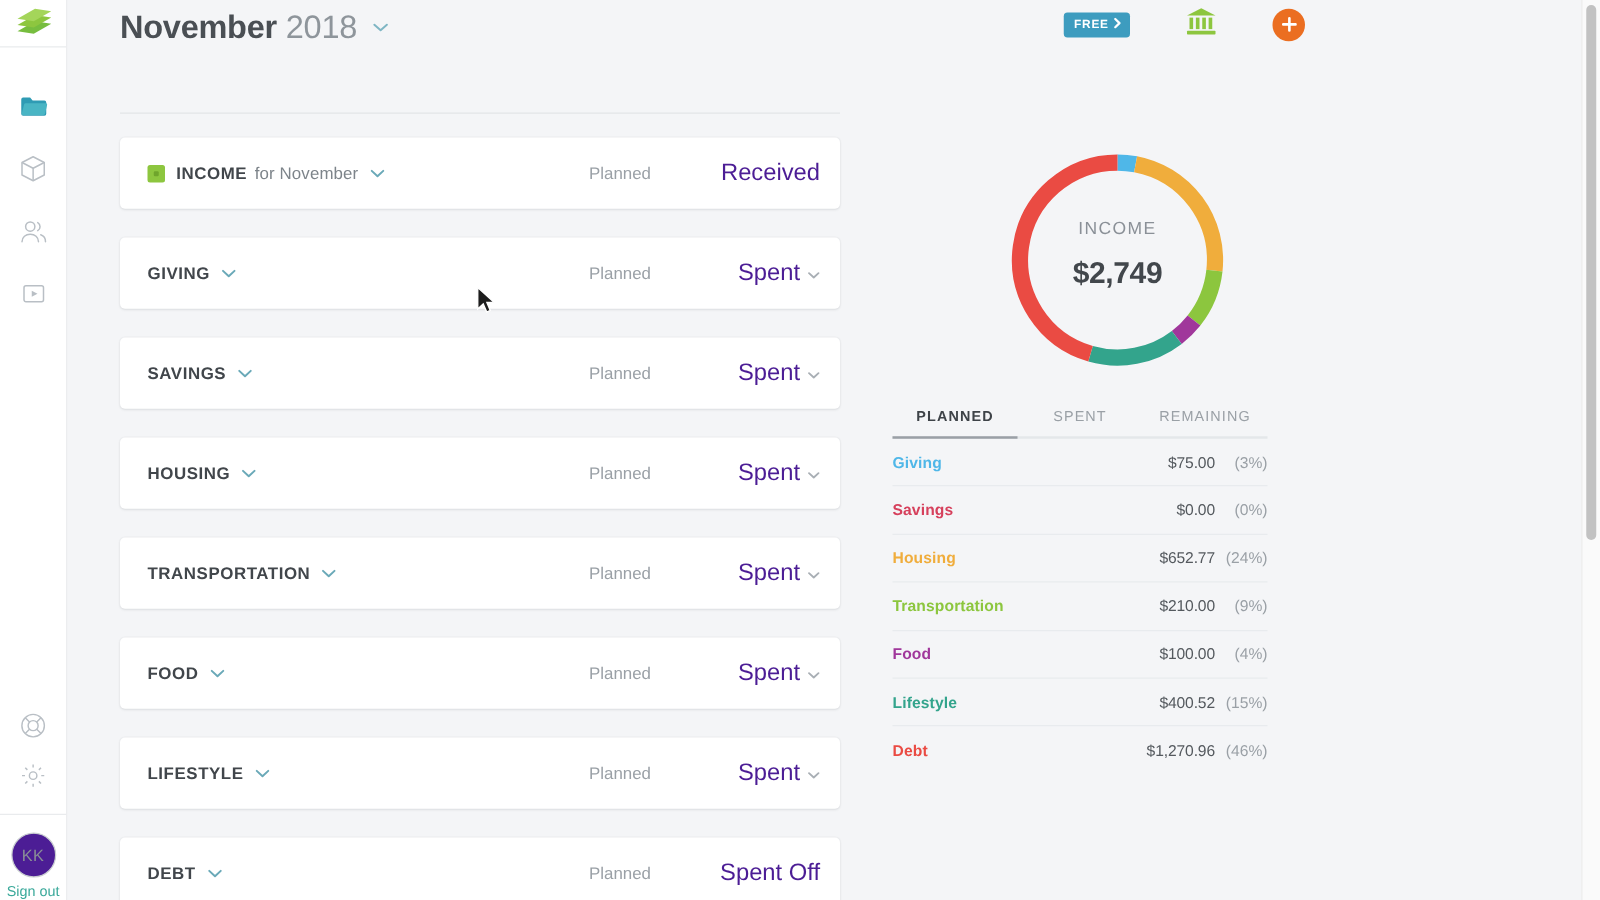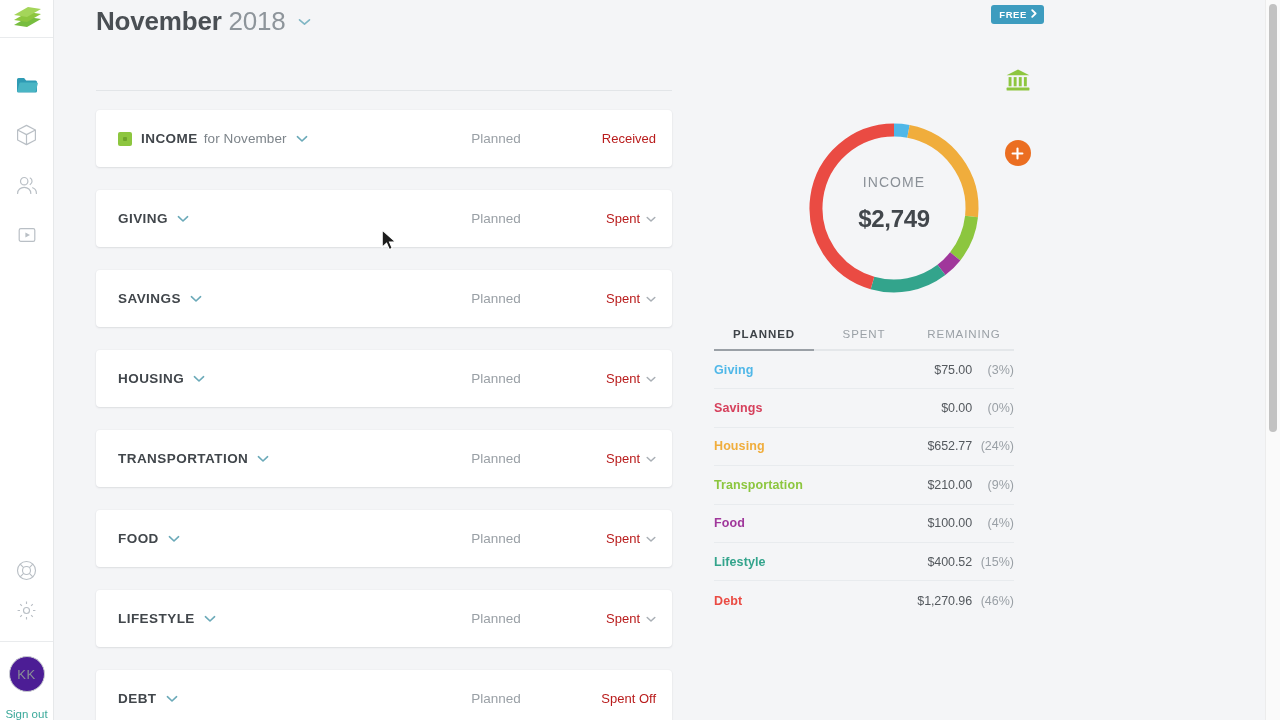--- a/index.html
+++ b/index.html
@@ -39,21 +39,21 @@
   .side-bottom .side-icon { margin-bottom: 10px; }
   .side-divider { width: 100%; height: 1px; background: #e9ebed; margin: 6px 0 14px; }
   .avatar {
     width: 36px; height: 36px; border-radius: 50%;
     border: 1px solid #c8ccd0;
     display: flex; align-items: center; justify-content: center;
     color: #8a9096; font-size: 13px; letter-spacing: .5px;
     background: #4c1d95; cursor: pointer;
   }
   .signout {
-    color: #3aa99a; font-size: 11.5px; margin-top: 16px;
+    color: #3aa99a; font-size: 11.5px; margin-top: 6px;
     height: 12px; overflow: hidden; cursor: pointer;
   }
 
   
   .main {
     flex: 1; height: 720px; position: relative;
     background: #f4f5f7; overflow: hidden;
   }
 
   
@@ -62,21 +62,21 @@
   .hdr-title b { font-weight: bold; }
   .hdr-title .yr { color: #8e959b; font-weight: normal; }
   .chev-hdr { display: inline-block; margin-left: 5px; vertical-align: 4px; }
   .hdr-sub {
     margin-top: 11px; font-size: 14.5px; color: #6f767c;
     display: flex; align-items: center; gap: 7px;
   }
   .hdr-rule { position: absolute; left: 42px; top: 90px; width: 576px; height: 1px; background: #e2e5e8; }
 
   
-  .toolbar { position: absolute; right: 236px; top: 5px; display: flex; align-items: center; gap: 44px; flex-direction: column; }
+  .toolbar { position: absolute; right: 236px; top: 5px; display: flex; align-items: center; gap: 44px; }
   .free-pill {
     background: #3d9cbf; color: #fff; font-size: 9.5px; font-weight: bold;
     letter-spacing: .6px; padding: 4px 7px 4px 8px; border-radius: 3px;
     display: flex; align-items: center; gap: 4px; cursor: pointer;
   }
   .plus-btn {
     width: 26px; height: 26px; border-radius: 50%; background: #eb6e21;
     display: flex; align-items: center; justify-content: center; cursor: pointer;
   }
 
@@ -95,21 +95,21 @@
   }
   .sq-icon { width: 14px; height: 14px; border-radius: 2px; background: #8dc63f;
              display: flex; align-items: center; justify-content: center; }
   .sq-icon i { width: 4px; height: 4px; border-radius: 1px; background: #6fa52c; display: block; }
   .card-for { font-weight: normal; color: #7d848a; letter-spacing: .1px; margin-left: -3px; }
   .card-spacer { flex: 1; }
   .col-planned {
     font-size: 13.5px; color: #9aa0a6; width: 112px; text-align: center;
   }
   .col-right {
-    font-size: 13px; color: #b91c1c; width: 104px; text-align: left;
+    font-size: 19px; color: #4c1d95; width: 104px; text-align: left;
     display: flex; align-items: center; justify-content: flex-end; gap: 6px;
   }
 
   
   .rpanel { position: absolute; left: 660px; top: 0; width: 360px; }
   .donut-wrap { position: relative; width: 300px; height: 200px; margin: 108px auto 0; }
   .donut { position: absolute; left: 50%; top: 0; transform: translateX(-50%); }
   .donut-center {
     position: absolute; left: 0; right: 0; top: 66px; text-align: center;
   }

